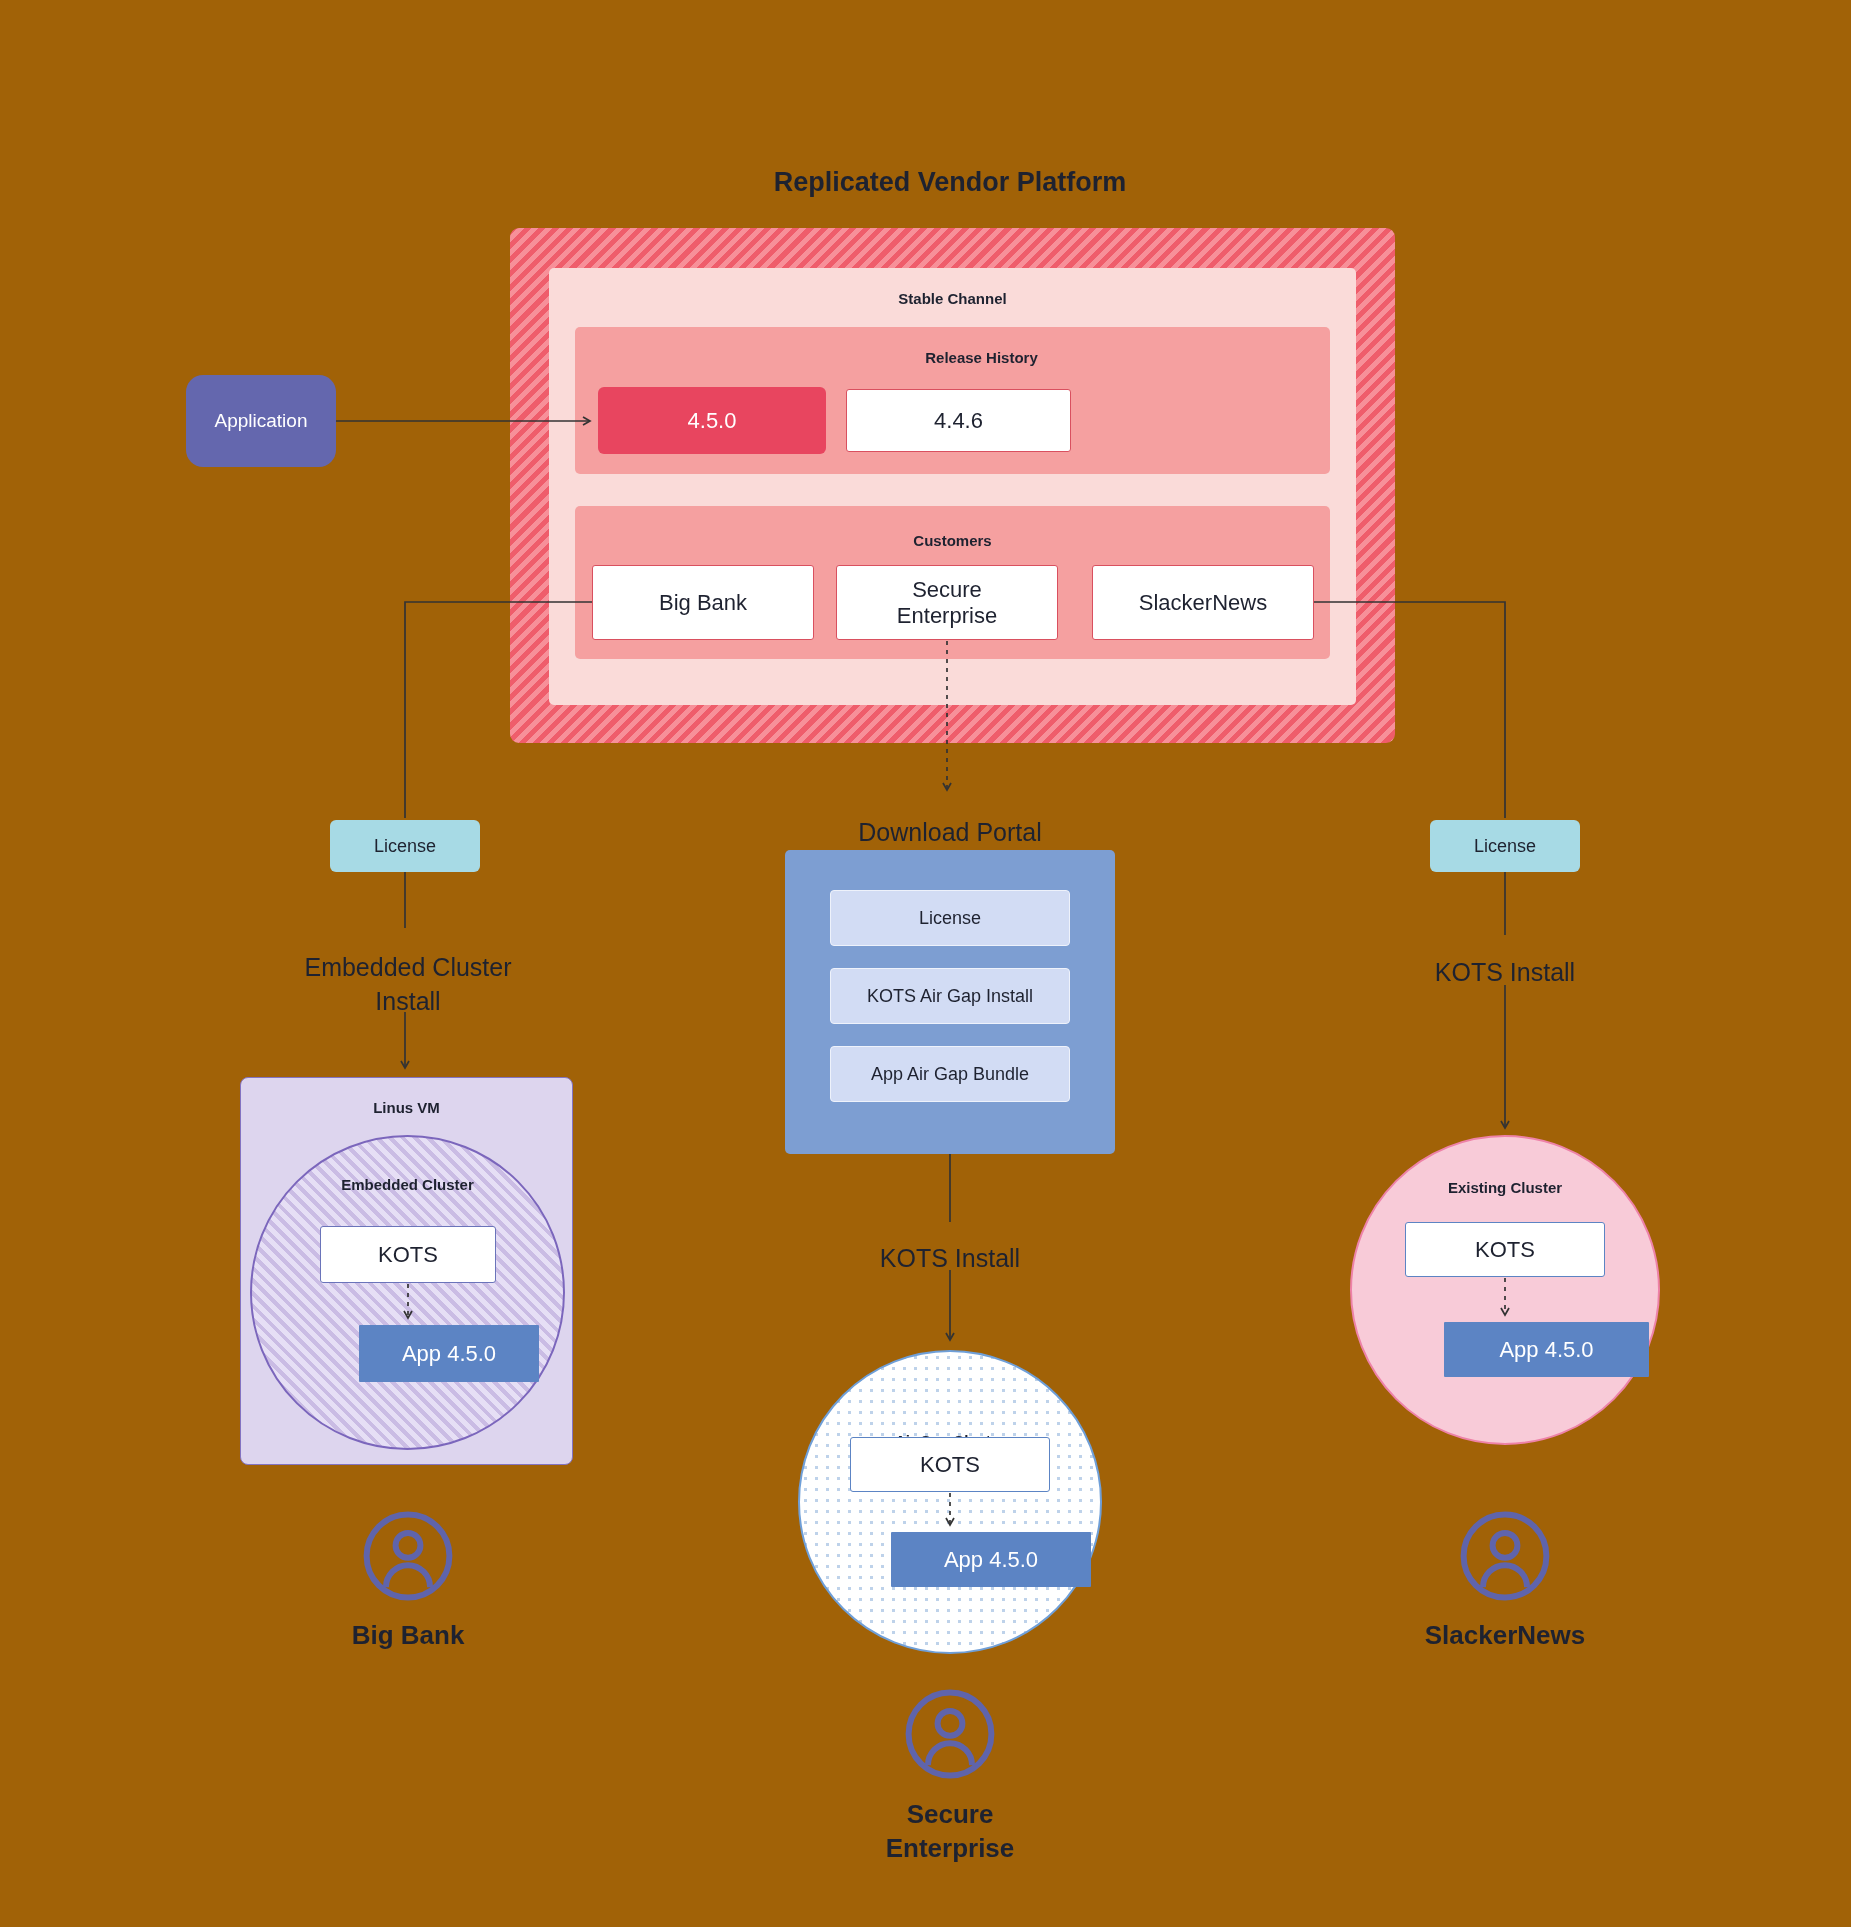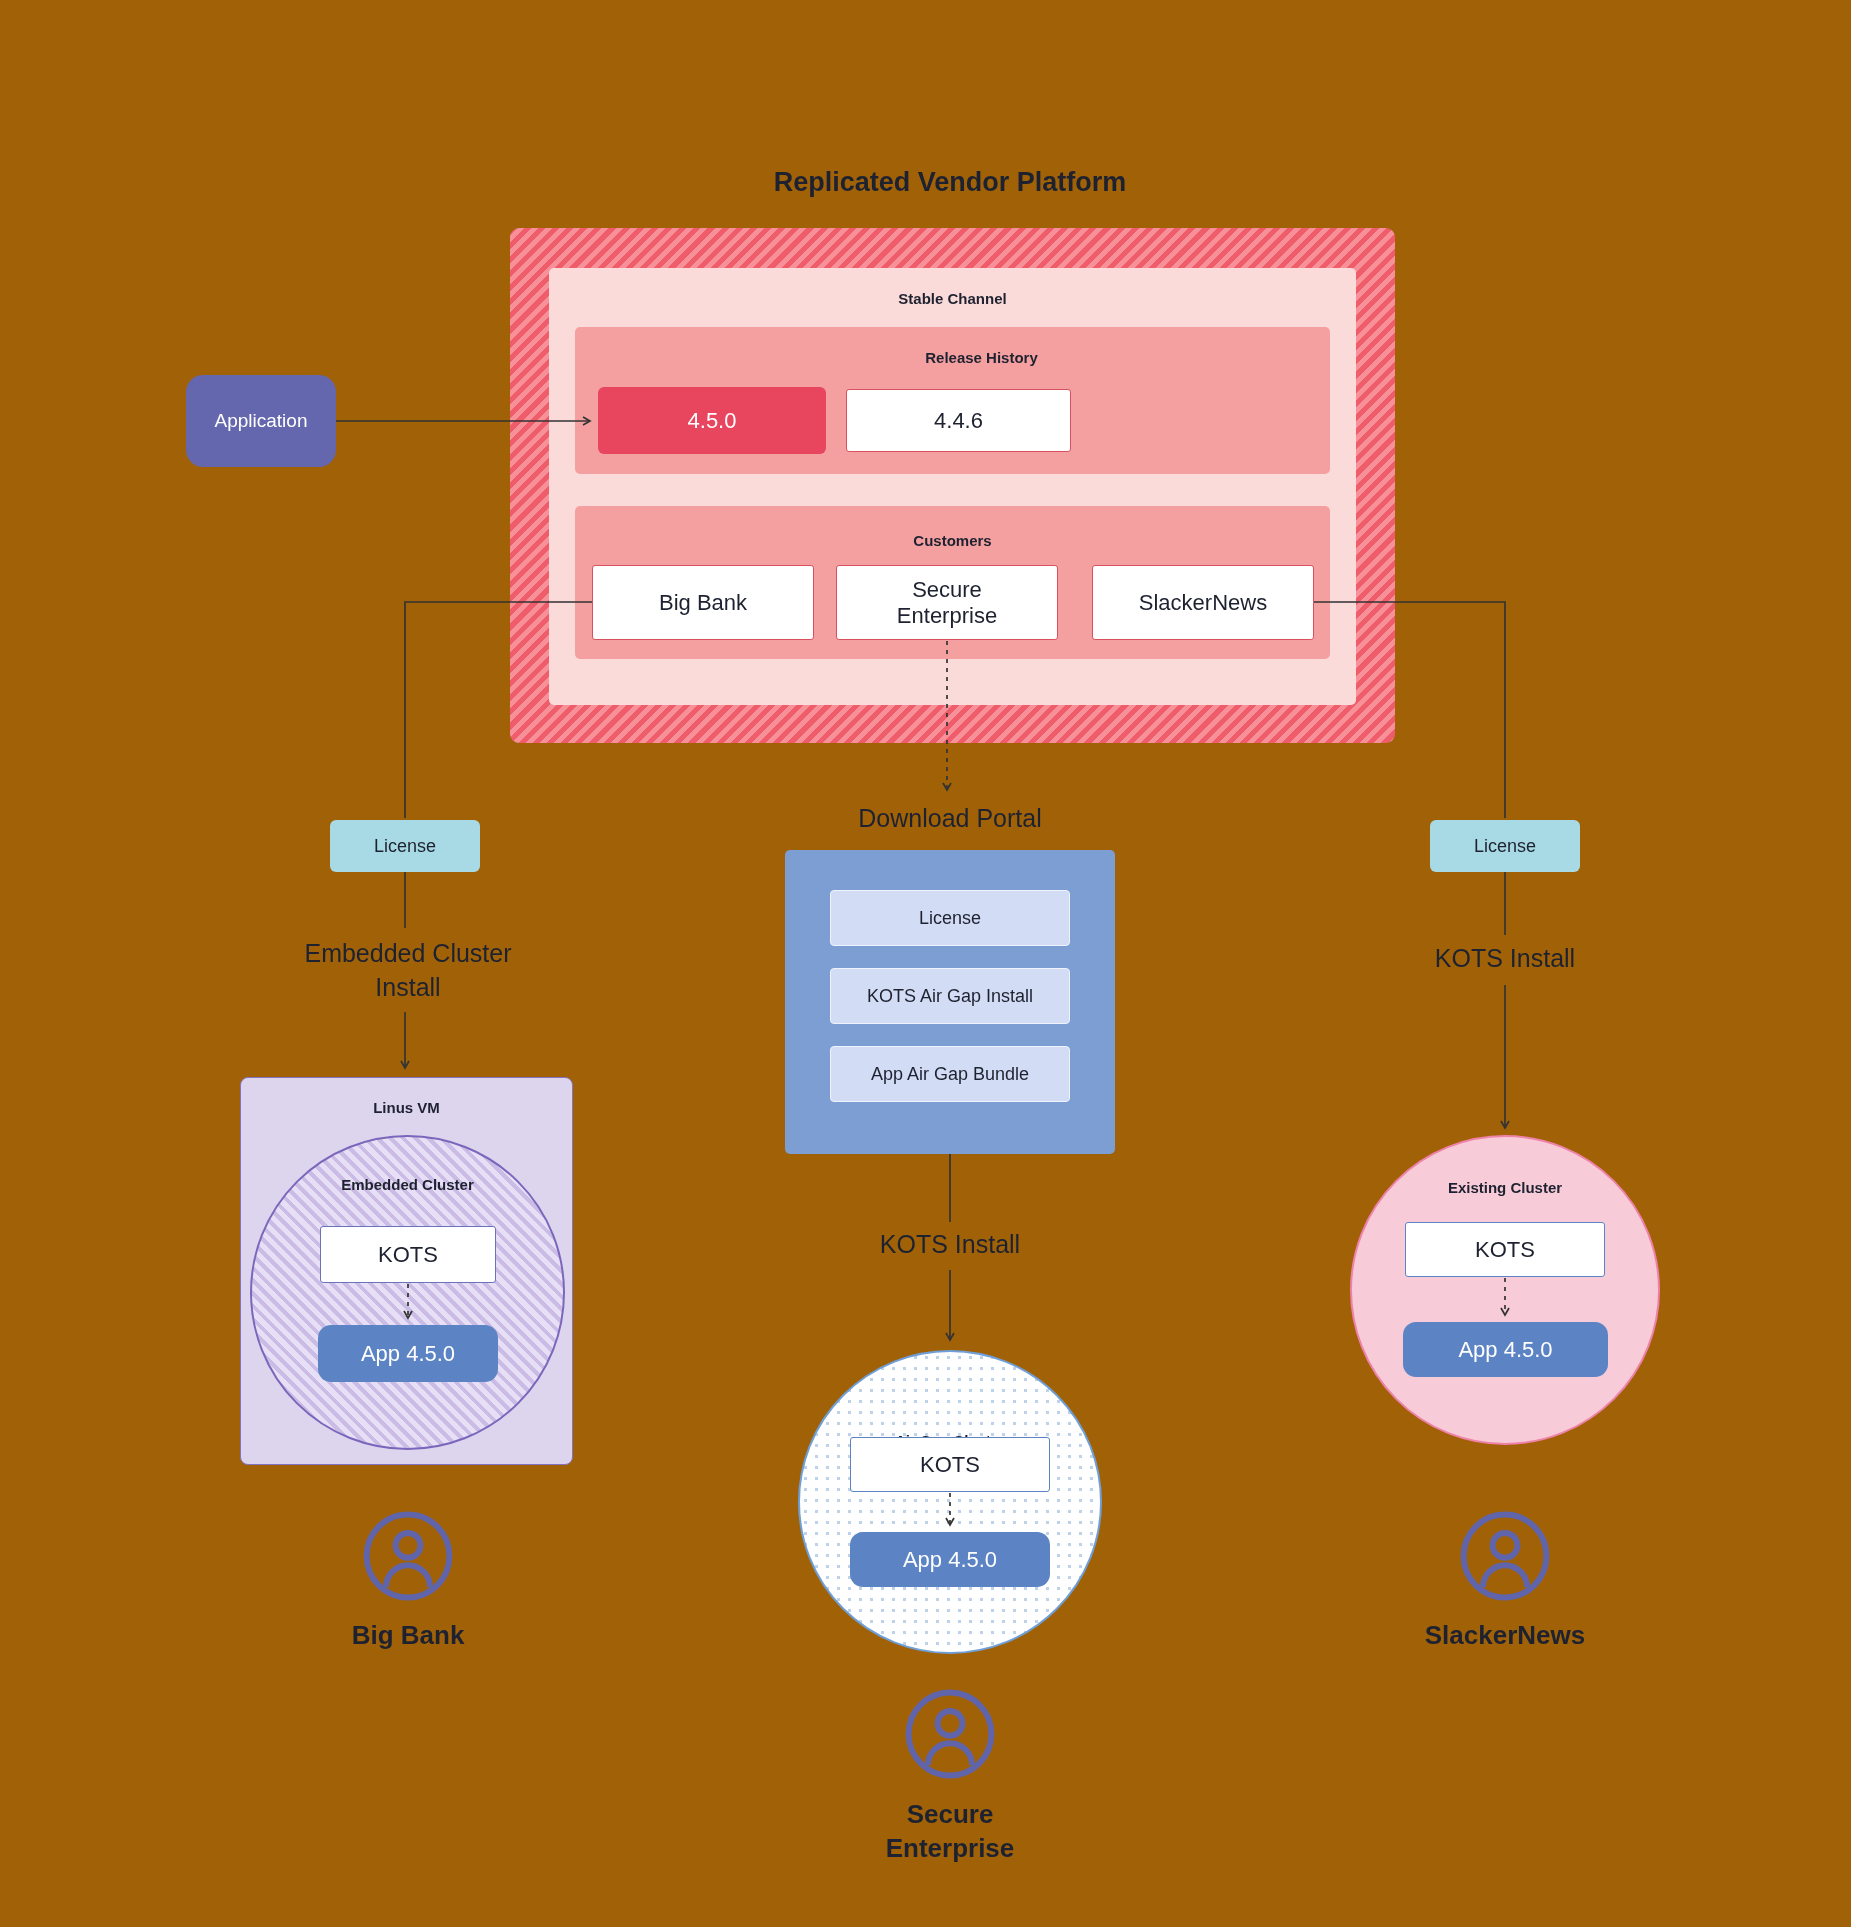--- a/index.html
+++ b/index.html
@@ -18,21 +18,21 @@
   .abs { position:absolute; }
   .ctr {
     display:flex;
     align-items:center;
     justify-content:center;
     text-align:center;
   }
   .diagram-title { font-size:27px; font-weight:600; }
   .section-label { font-size:15px; font-weight:600; }
   .node-label { font-size:22px; font-weight:500; }
-  .big-label { font-size:25px; font-weight:500; line-height:1.35; }
+  .big-label { font-size:25px; font-weight:500; line-height:1.35;margin-top:14px; }
   .name-label { font-size:26px; font-weight:600; line-height:1.3; }
 
   
   .platform-box {
     background:repeating-linear-gradient(135deg, #ef5d6b 0 5px, #f79099 5px 10px);
     border-radius:9px;
   }
   .stable-box { background:#fadbd9; border-radius:5px; }
   .salmon-box { background:#f5a0a0; border-radius:5px; }
   .white-red-box {
@@ -86,21 +86,22 @@
     border-radius:3px;
   }
   .white-purple-box {
     background:#ffffff;
     border:1.6px solid #6a74ba;
     border-radius:3px;
   }
   .app-node {
     background:#5c84c4;
     color:#ffffff;
-    border-radius:13px;
+    border-radius:1px;
+    margin-left:41px;
   }
   .portal-box { background:#7d9ed2; border-radius:5px; }
   .portal-item {
     background:#d2dcf4;
     border:1.5px solid #eef2fb;
     border-radius:4px;
     font-size:18px;
     font-weight:500;
   }
   .wrap-130 { width:130px; }

